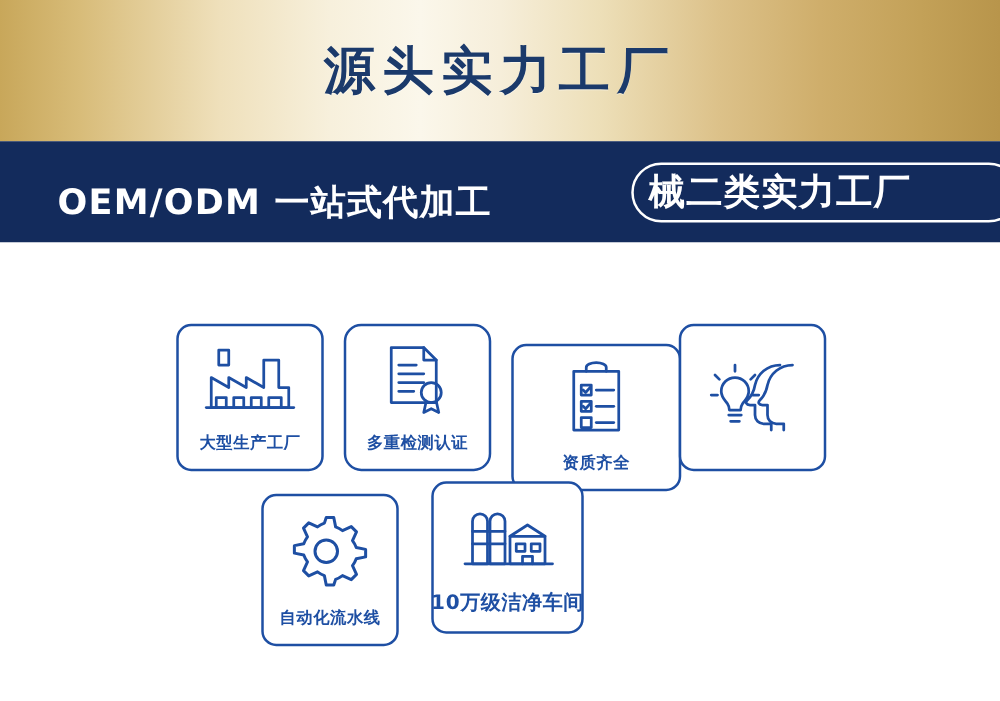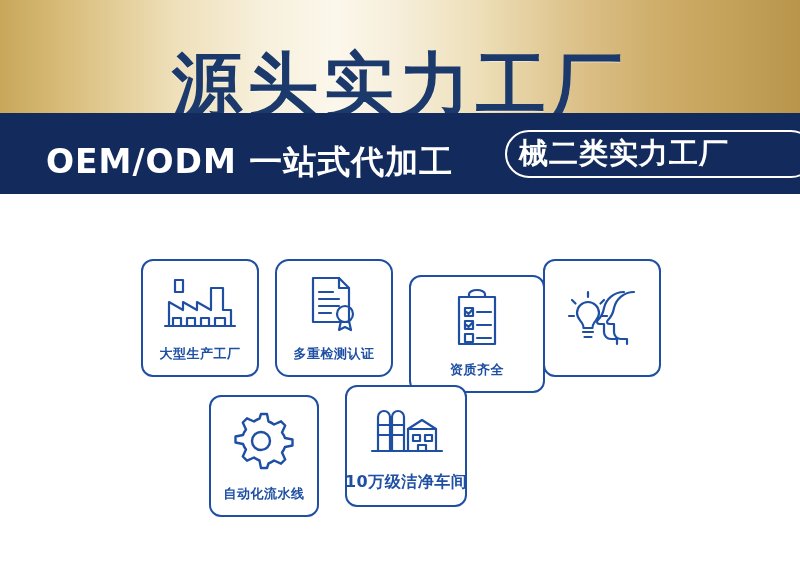--- a/index.html
+++ b/index.html
@@ -43,27 +43,26 @@
   }
   .gold-title {
     position: absolute;
     left: 0;
     top: 0;
     width: 800px;
     height: 113px;
     display: flex;
     align-items: center;
     justify-content: center;
-    font-size: 70px;
+    font-size: 41px;
     font-weight: bold;
     letter-spacing: 6px;
     color: #1b3a6b;
     text-shadow: 0 1px 0 rgba(255,255,255,.45);
     font-family: "DejaVu Sans", "Liberation Sans", sans-serif;
-    margin-top: 29px;
   }
 
   
   .navy-band {
     position: absolute;
     left: 0;
     top: 113px;
     width: 800px;
     height: 81px;
     background: #132b5c;
@@ -71,21 +70,21 @@
     align-items: center;
   }
   .navy-left {
     position: absolute;
     left: 46px;
     top: 0;
     height: 98px;
     display: flex;
     align-items: center;
     color: #ffffff;
-    font-size: 33px;
+    font-size: 28px;
     font-weight: bold;
     letter-spacing: 1px;
     font-family: "DejaVu Sans", "Liberation Sans", sans-serif;
     white-space: nowrap;
   }
   .navy-pill {
     position: absolute;
     left: 505px;
     top: 130px;
     width: 310px;

